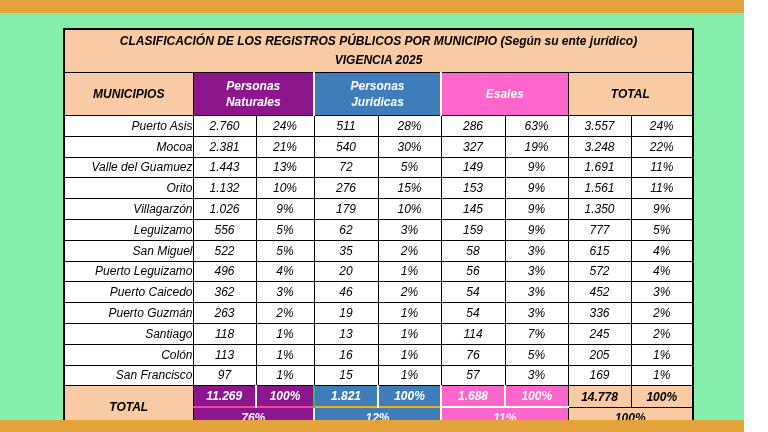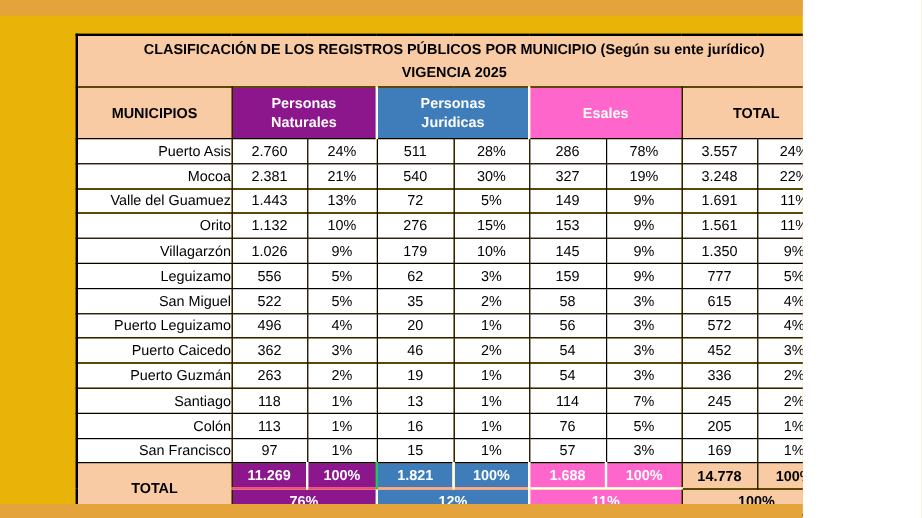--- a/index.html
+++ b/index.html
@@ -1,18 +1,18 @@
 <!DOCTYPE html>
 <html><head>
 <meta charset="utf-8">
 <style>
   html,body{margin:0;padding:0;background:#fff;}
   .stage{
-    position:relative;width:669px;height:432px;background:#eab308;overflow:hidden;
-    font-family:"Liberation Sans",sans-serif;color:#000;
+    position:relative;width:744px;height:432px;background:#86efac;overflow:hidden;
+    font-family:"Liberation Sans",sans-serif;color:#000;font-style:italic;
     --orange:#E5A33C;--peach:#F8CBA4;--purple:#8C168C;--blue:#3E7DBA;--pink:#FF66CC;
   }
   .band{position:absolute;left:0;right:0;background:var(--orange);}
   .band.top{top:0;height:13px;}
   .band.bottom{bottom:0;height:12px;}
 
   table.tbl{
     position:absolute;left:63px;top:28px;width:629px;
     border-collapse:collapse;table-layout:fixed;
     border:2px solid #000;font-size:12px;
@@ -35,21 +35,21 @@
 
   tfoot td{height:20px;text-align:center;font-weight:bold;font-size:12px;}
   tfoot td.lbl{font-weight:bold;}
   .t1 .pn1{background:var(--purple);color:#fff;}
   .t1 .pn2{background:var(--purple);color:#fff;border-left:2px solid #fff;}
   .t1 .pj1{background:var(--blue);color:#fff;border-left:2px solid #22c55e;}
   .t1 .pj2{background:var(--blue);color:#fff;border-left:2px solid #fff;}
   .t1 .es1{background:var(--pink);color:#fff;border-left:2px solid #fff;}
   .t1 .es2{background:var(--pink);color:#fff;border-left:2px solid #fff;}
   .t2 .s-pn{background:var(--purple);color:#fff;border-top:2px solid #ec4899;}
-  .t2 .s-pj{background:var(--blue);color:#fff;border-left:2px solid #fff;border-top:2px solid #fca5a5;}
+  .t2 .s-pj{background:var(--blue);color:#fff;border-left:2px solid #fff;border-top:2px solid #eab308;}
   .t2 .s-es{background:var(--pink);color:#fff;border-left:2px solid #fff;border-top:2px solid #fff;}
 </style>
 </head>
 <body>
 
 <div class="stage" style="--orange: #E5A33C; --peach: #F8CBA4; --purple: #8C168C; --blue: #3E7DBA; --pink: #FF66CC;">
   <div class="band top"></div>
 
   <table class="tbl">
     <colgroup>
@@ -81,21 +81,21 @@
       </tr>
     </thead>
     <tbody>
         <tr>
           <td class="muni">Puerto Asis</td>
           <td class="num">2.760</td>
           <td class="num">24%</td>
           <td class="num">511</td>
           <td class="num">28%</td>
           <td class="num">286</td>
-          <td class="num">78%</td>
+          <td class="num">63%</td>
           <td class="num">3.557</td>
           <td class="num">24%</td>
         </tr>
         <tr>
           <td class="muni">Mocoa</td>
           <td class="num">2.381</td>
           <td class="num">21%</td>
           <td class="num">540</td>
           <td class="num">30%</td>
           <td class="num">327</td>

